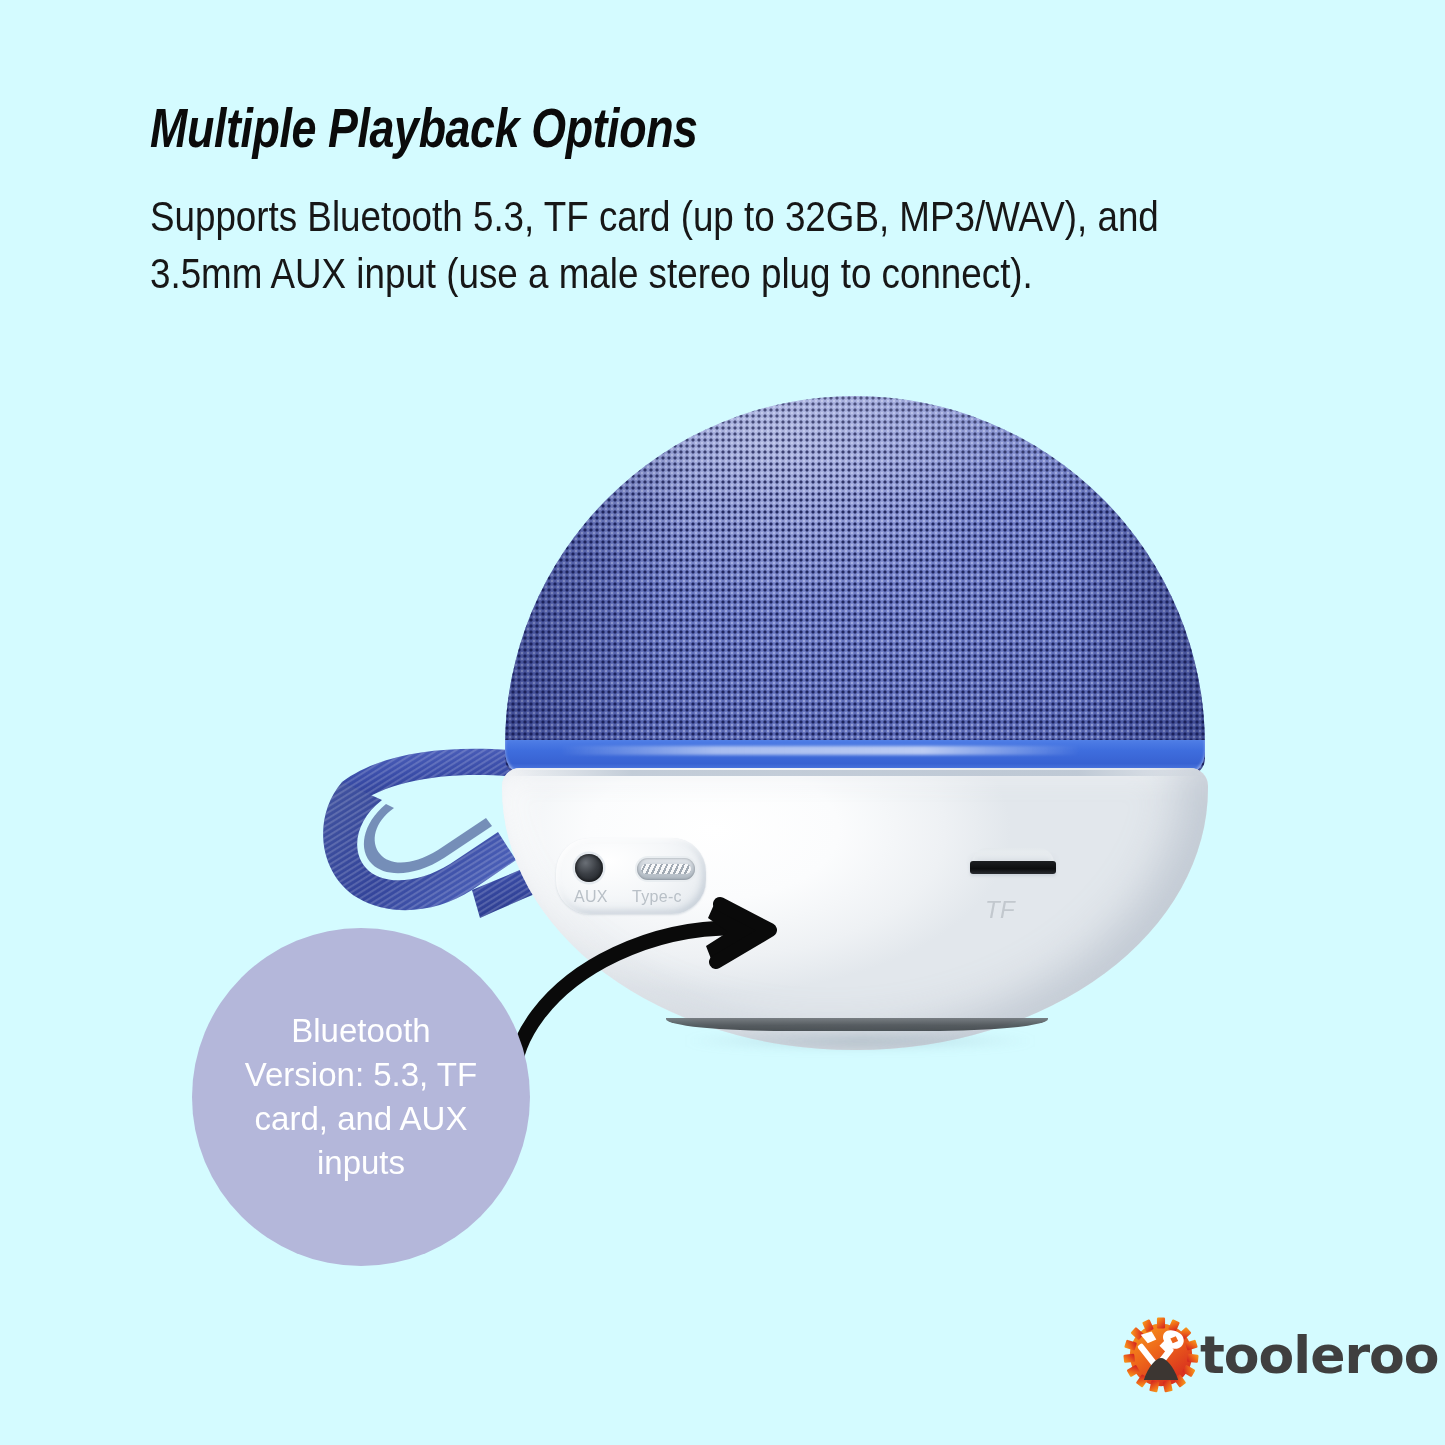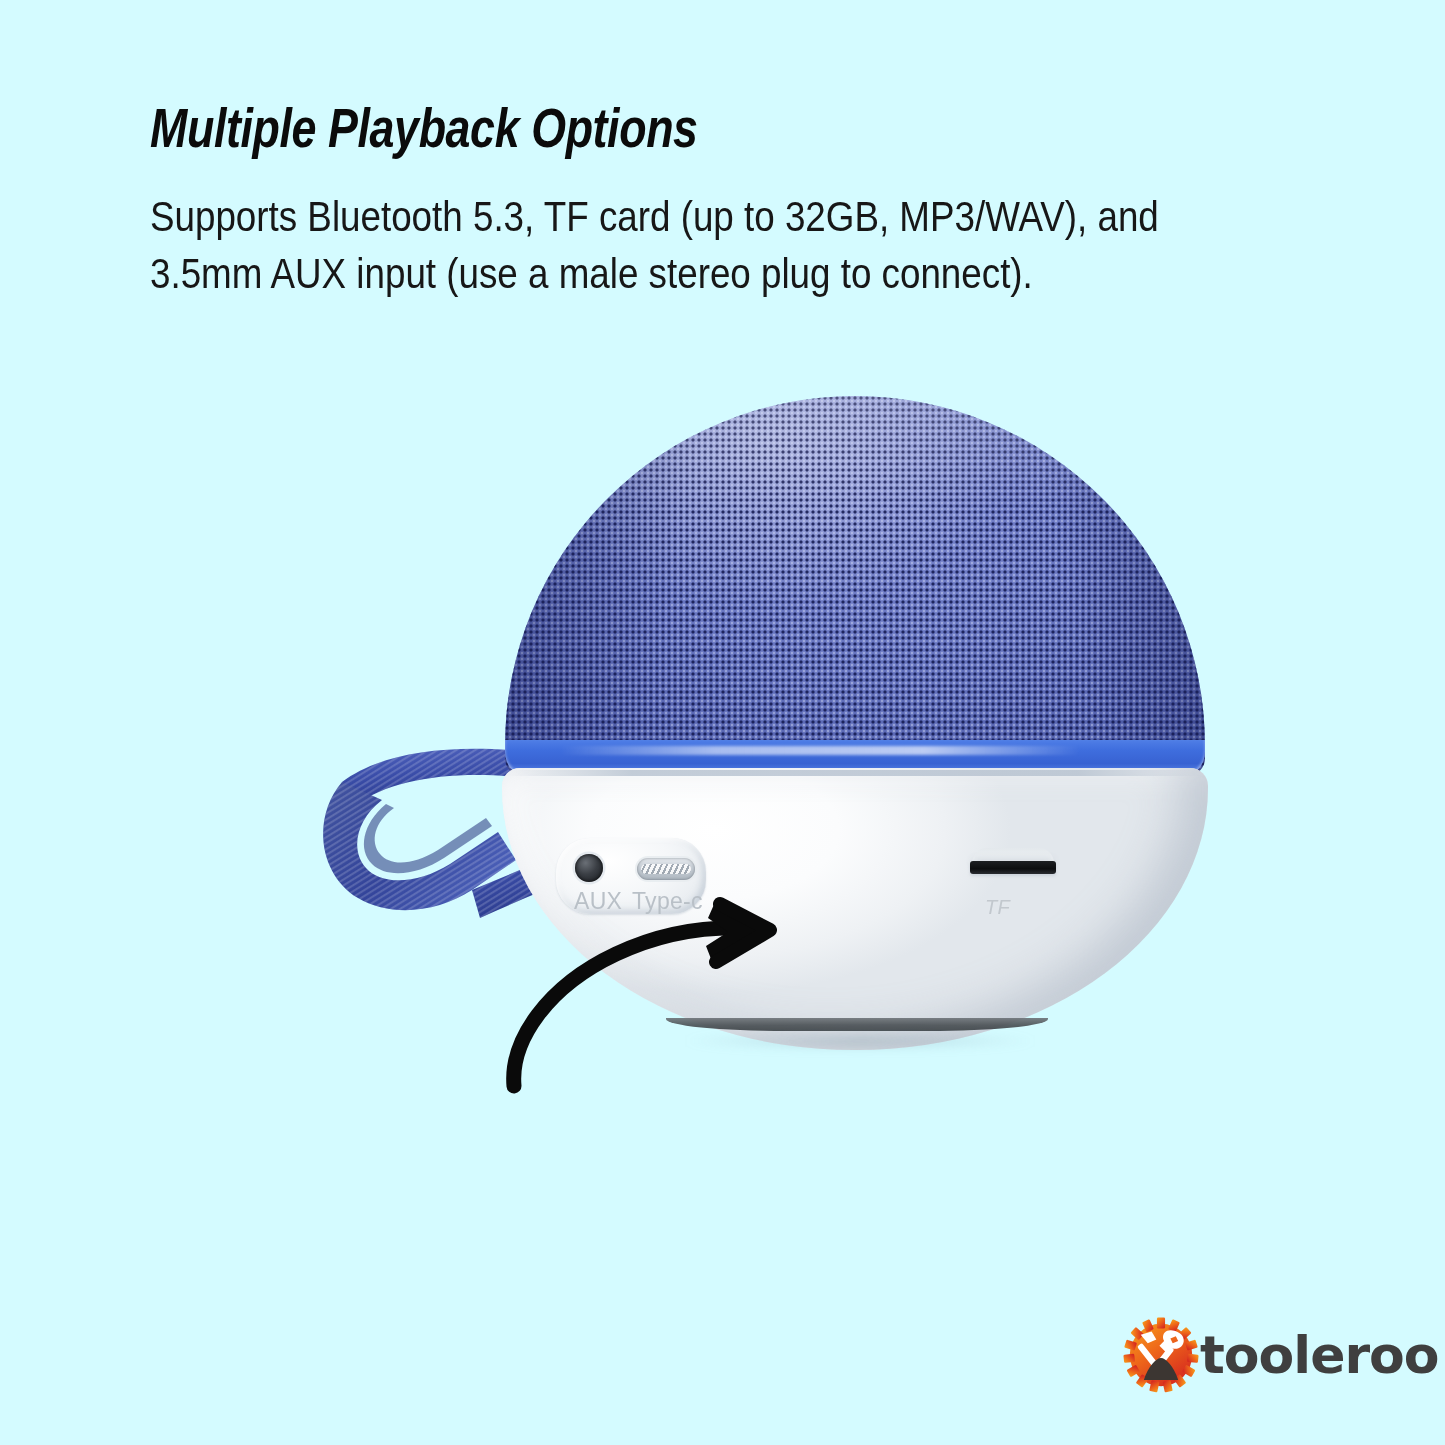--- a/index.html
+++ b/index.html
@@ -121,25 +121,25 @@
     overflow:hidden;
   }
   .typec-port::after{
     content:"";position:absolute;left:4px;top:6px;right:4px;height:10px;border-radius:5px;
     background:repeating-linear-gradient(115deg,#ffffff 0 3px,#9aa3ad 3px 5px);
     opacity:.85;
   }
   .lbl{
     position:absolute;
     font-family:"Liberation Sans", sans-serif;
-    font-size:23px;font-weight:400;color:#b9c0c7;letter-spacing:.3px;
+    font-size:16px;font-weight:400;color:#b9c0c7;letter-spacing:.3px;
   }
   .lbl-aux{left:574px;top:888px;}
   .lbl-typec{left:632px;top:888px;text-align:right;}
-  .lbl-tf{left:985px;top:896px;font-style:italic;color:#c2c8ce;font-size:20px;}
+  .lbl-tf{left:985px;top:896px;font-style:italic;color:#c2c8ce;font-size:24px;}
   .tf-slot{
     position:absolute;left:970px;top:861px;width:86px;height:13px;border-radius:3px;
     background:linear-gradient(180deg,#1d1f22 0%,#0c0d0f 60%,#2a2d31 100%);
     box-shadow:0 -5px 7px -3px rgba(205,212,219,.95), 0 2px 3px rgba(190,198,206,.6);
   }
   .tf-lip{
     position:absolute;left:972px;top:848px;width:82px;height:15px;
     border-radius:44px 44px 0 0;
     background:linear-gradient(180deg,#e3e8ec 0%,#f3f6f8 100%);
     opacity:.9;
@@ -254,20 +254,28 @@
   </div>
 
   <div class="arrow">
     <svg width="330" height="230" viewBox="0 0 330 230">
       <path d="M 44,196 C 40,150 78,96 146,64 C 190,43 238,36 280,38" fill="none" stroke="#0a0a0a" stroke-width="15" stroke-linecap="round"></path>
       <path d="M 246,10 L 296,40 L 243,74 L 236,56 L 258,42 L 238,28 Z" fill="#0a0a0a"></path>
       <path d="M 250,14 L 300,40 L 246,72" fill="none" stroke="#0a0a0a" stroke-width="14" stroke-linejoin="round" stroke-linecap="round"></path>
     </svg>
   </div>
 
+  <div class="callout">
+    <div class="callout-text">
+      <span>Bluetooth</span><br>
+      <span>Version: 5.3, TF</span><br>
+      <span>card, and AUX</span><br>
+      <span>inputs</span>
+    </div>
+  </div>
 
   <div class="logo">
     <div class="logo-mark">
       <svg viewBox="0 0 100 100" width="78" height="78">
         <defs>
           <linearGradient id="gearGrad" x1="0" y1="0" x2="0.7" y2="1">
             <stop offset="0%" stop-color="#f7a01c"></stop>
             <stop offset="45%" stop-color="#ef6a1a"></stop>
             <stop offset="100%" stop-color="#d62b1f"></stop>
           </linearGradient>

